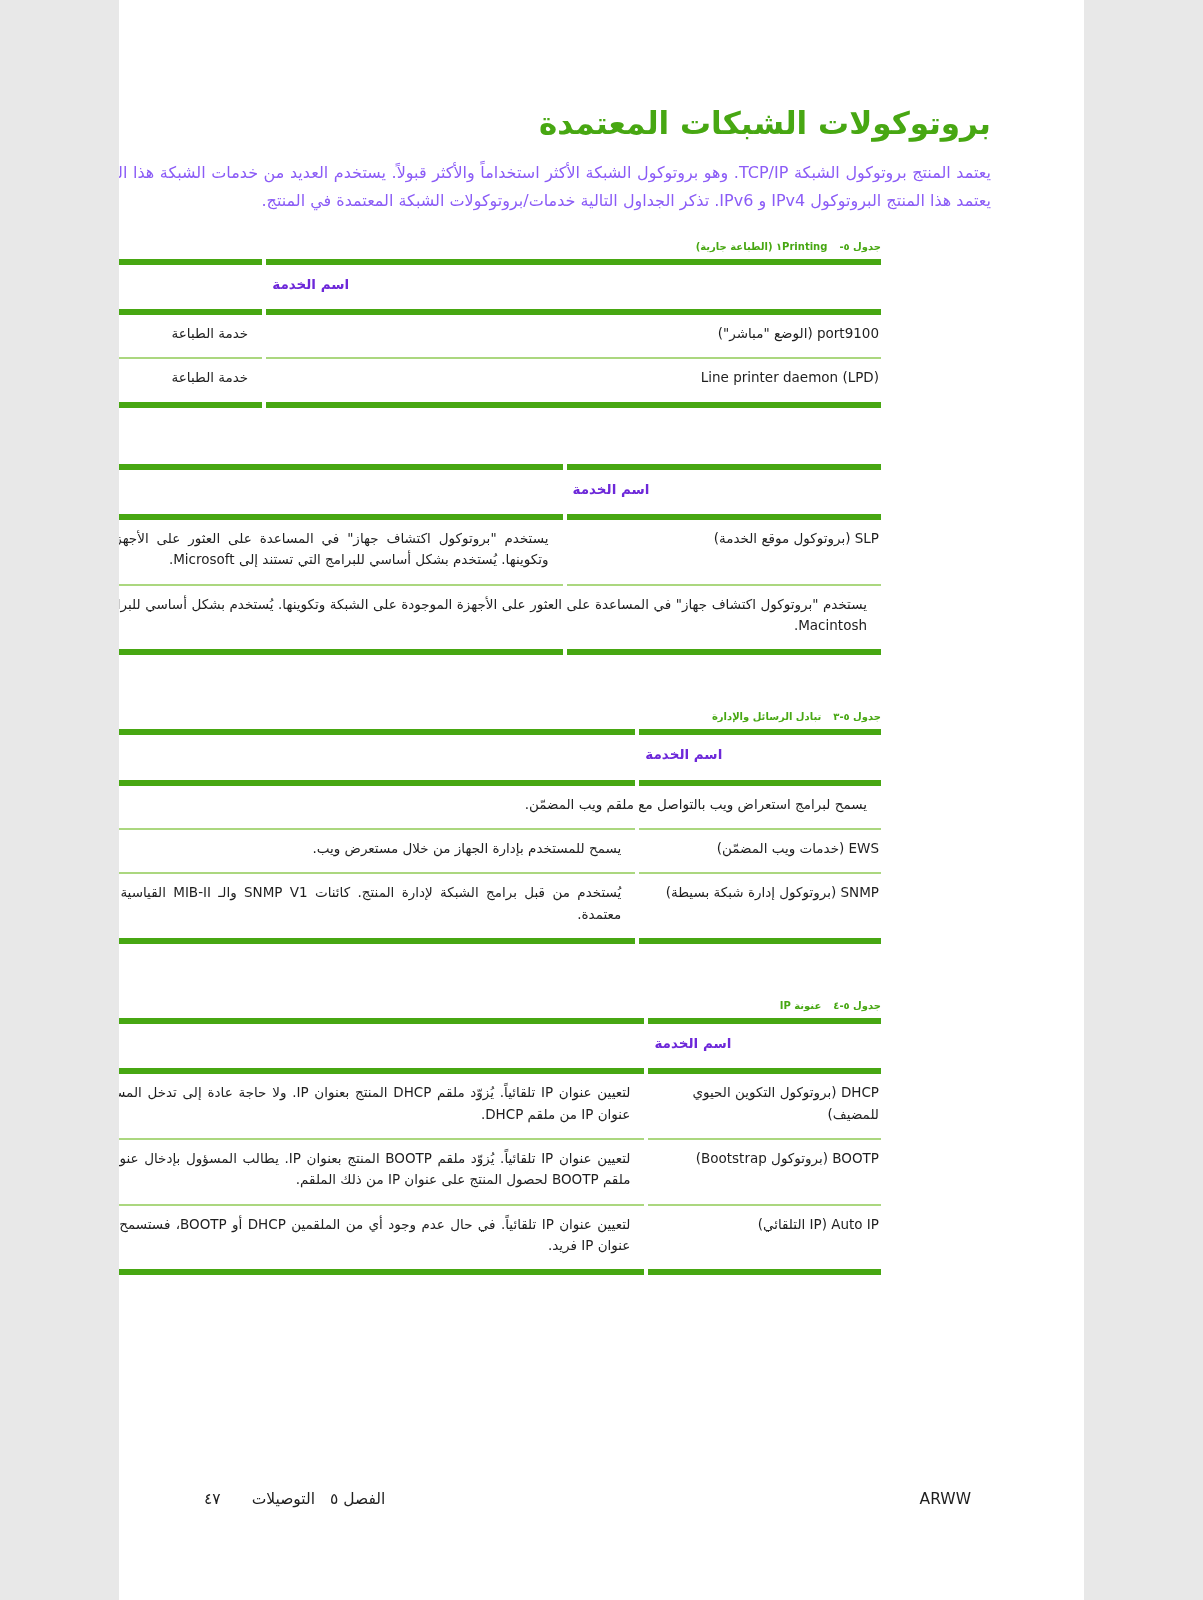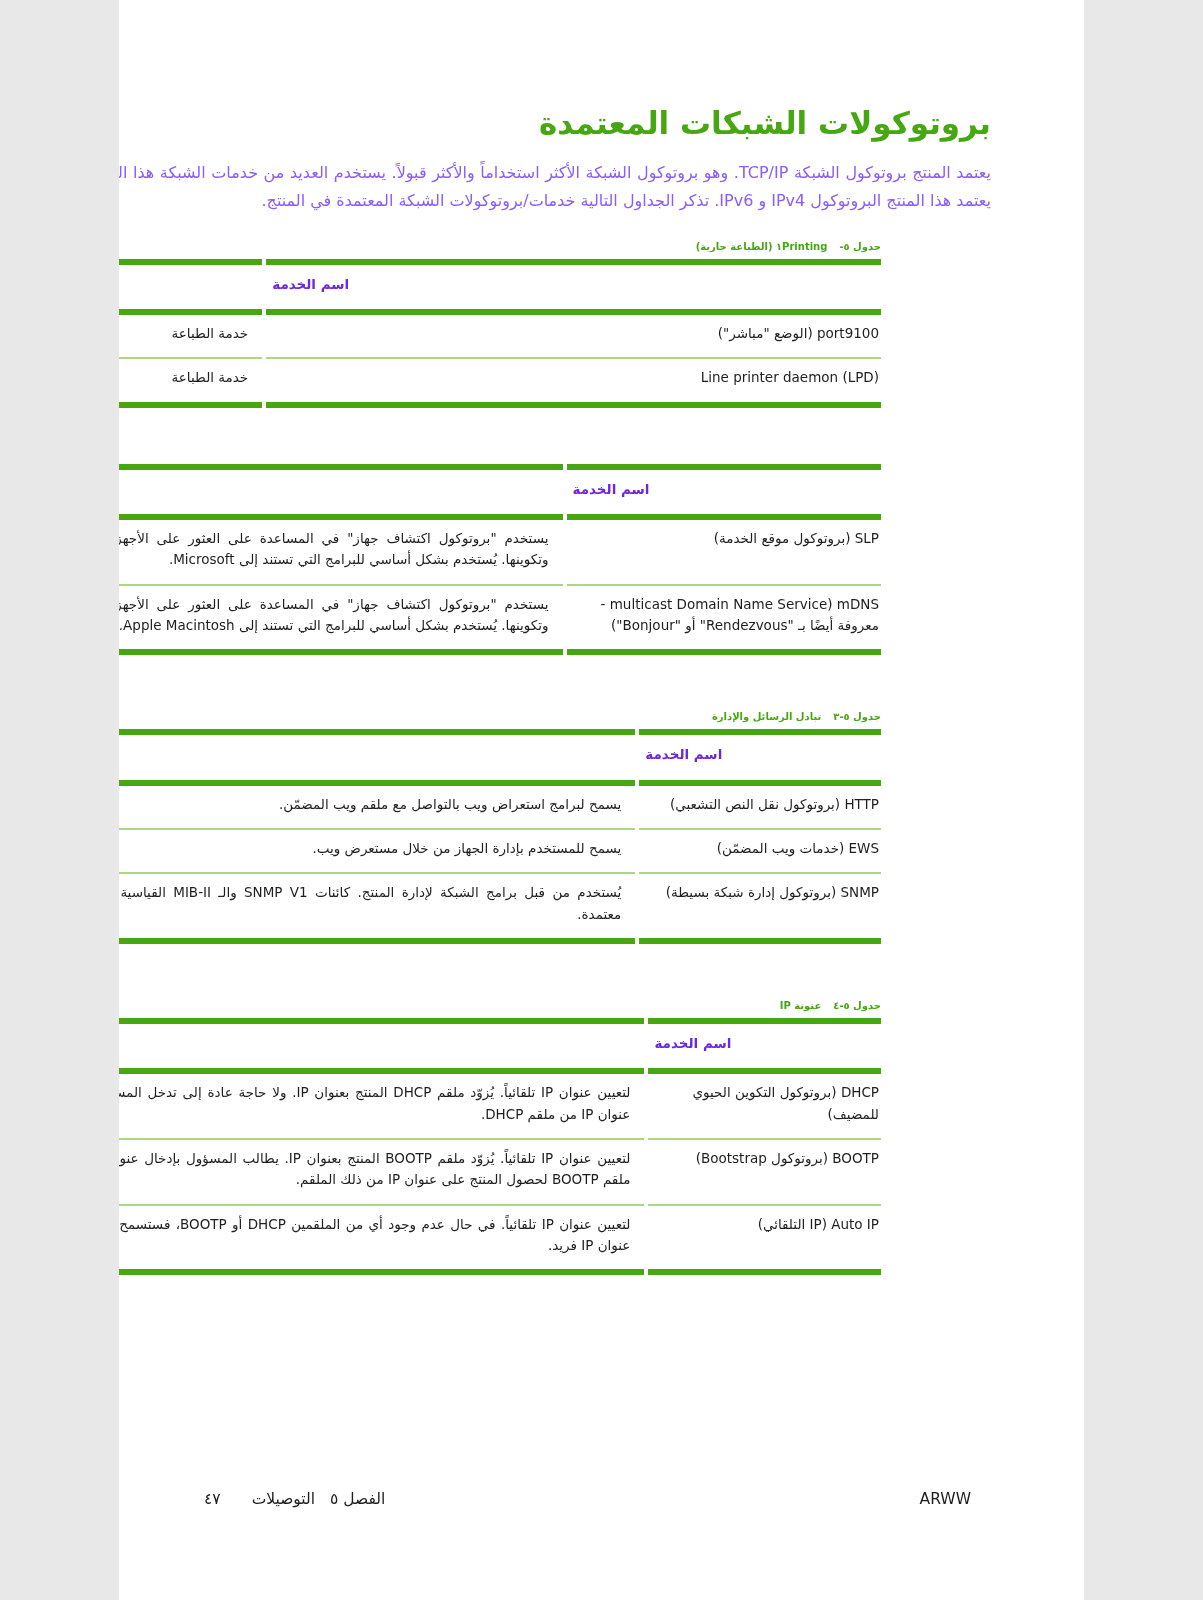--- a/index.html
+++ b/index.html
@@ -124,21 +124,20 @@
         </div>
       <div class="row">
         <div class="c s">SLP (بروتوكول موقع الخدمة)</div>
         <div class="c d">يستخدم "بروتوكول اكتشاف جهاز" في المساعدة على العثور على الأجهزة الموجودة على الشبكة وتكوينها. يُستخدم بشكل أساسي للبرامج التي تستند إلى Microsoft.</div>
       </div>
       <div class="sep">
           <i class="sg s"></i>
           <i class="sg d"></i>
         </div>
       <div class="row">
-        <div class="c s">mDNS (multicast Domain Name Service - معروفة أيضًا بـ "Rendezvous" أو "Bonjour")</div>
         <div class="c d">يستخدم "بروتوكول اكتشاف جهاز" في المساعدة على العثور على الأجهزة الموجودة على الشبكة وتكوينها. يُستخدم بشكل أساسي للبرامج التي تستند إلى Apple Macintosh.</div>
       </div>
       <div class="bar">
           <i class="sg s"></i>
           <i class="sg d"></i>
         </div>
     </section>
 
     <section class="tbl t3">
       <div class="cap">
@@ -150,21 +149,20 @@
         </div>
       <div class="row head">
         <div class="c s">اسم الخدمة</div>
         <div class="c d">الوصف</div>
       </div>
       <div class="bar">
           <i class="sg s"></i>
           <i class="sg d"></i>
         </div>
       <div class="row">
-        <div class="c s">HTTP (بروتوكول نقل النص التشعبي)</div>
         <div class="c d">يسمح لبرامج استعراض ويب بالتواصل مع ملقم ويب المضمّن.</div>
       </div>
       <div class="sep">
           <i class="sg s"></i>
           <i class="sg d"></i>
         </div>
       <div class="row">
         <div class="c s">EWS (خدمات ويب المضمّن)</div>
         <div class="c d">يسمح للمستخدم بإدارة الجهاز من خلال مستعرض ويب.</div>
       </div>

